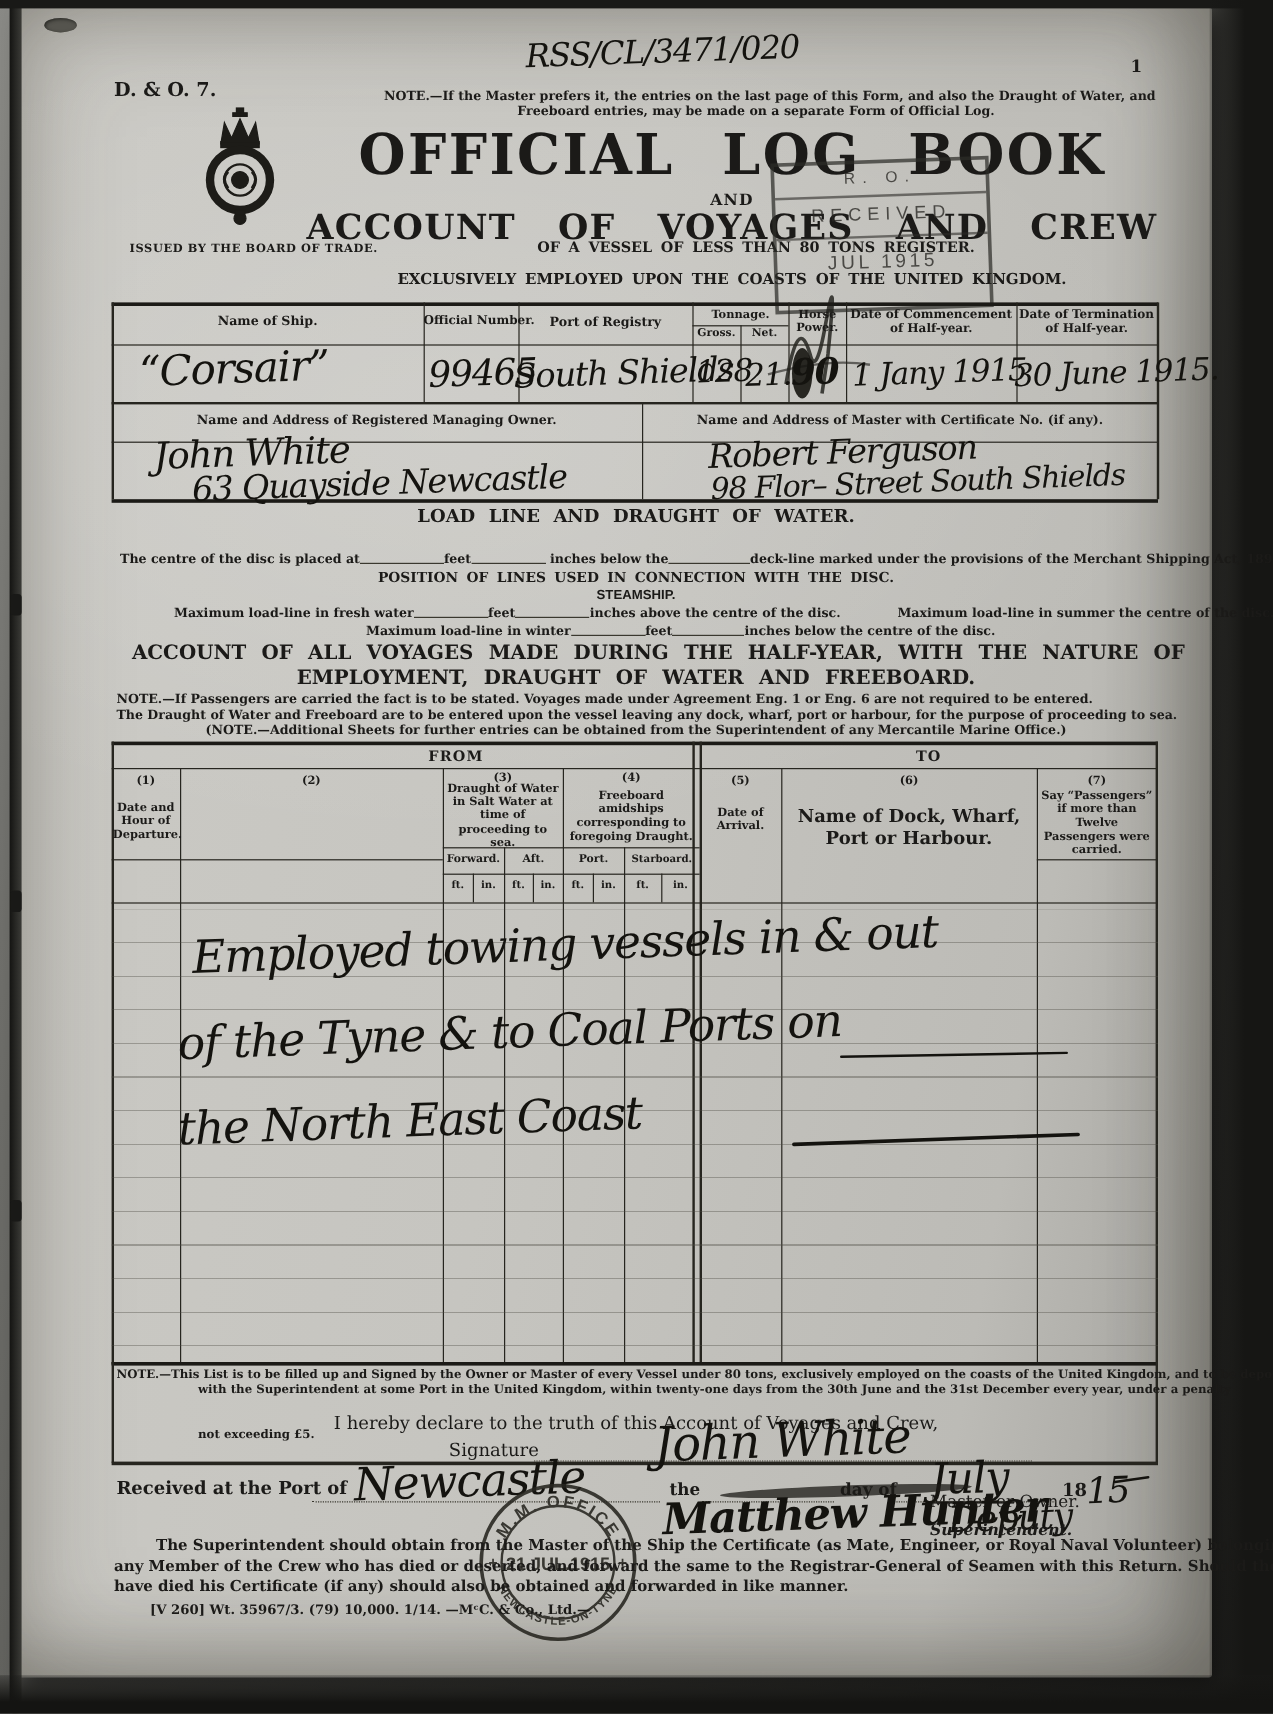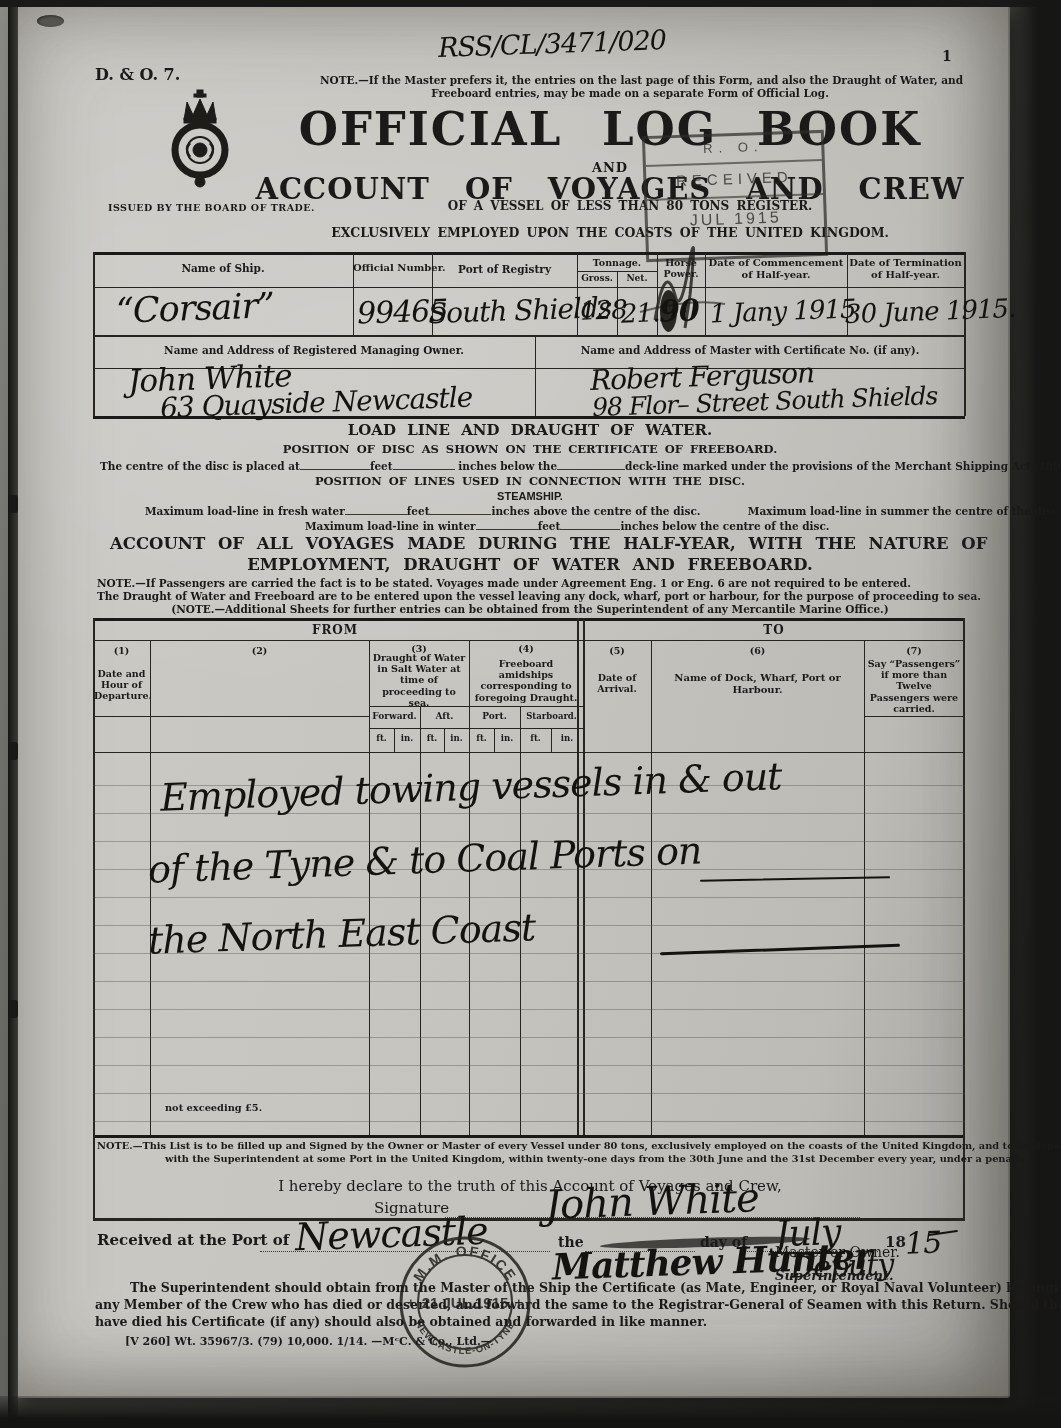--- a/index.html
+++ b/index.html
@@ -126,21 +126,20 @@
   <div class="hw" style="left:845px;top:296px;font-size:26px;">30 June 1915.</div>
 
   <div class="t b c" style="left:93px;top:344px;width:442px;font-size:10.5px;">Name and Address of Registered Managing Owner.</div>
   <div class="t b c" style="left:535px;top:344px;width:430px;font-size:10.5px;">Name and Address of Master with Certificate No. (if any).</div>
   <div class="hw" style="left:128px;top:360px;font-size:31px;">John White</div>
   <div class="hw" style="left:160px;top:386px;font-size:28px;">63 Quayside Newcastle</div>
   <div class="hw" style="left:590px;top:360px;font-size:28px;">Robert Ferguson</div>
   <div class="hw" style="left:592px;top:387px;font-size:25px;">98 Flor– Street South Shields</div>
 
   <div class="t b c" style="left:250px;top:422px;width:560px;font-size:15px;word-spacing:6px;">LOAD LINE AND DRAUGHT OF WATER.</div>
-  <div class="t b c" style="left:250px;top:443px;width:560px;font-size:11.5px;word-spacing:3px;">POSITION OF DISC AS SHOWN ON THE CERTIFICATE OF FREEBOARD.</div>
   <div class="t b" style="left:100px;top:458px;font-size:10.5px;">
     <span>The centre of the disc is placed at</span><span class="blank" style="width:70px;"></span><span>feet</span><span class="blank" style="width:62px;"></span> <span>inches below the</span><span class="blank" style="width:68px;"></span><span>deck-line marked under the provisions of the Merchant Shipping Act, 1894.</span>
   </div>
   <div class="t b c" style="left:250px;top:475px;width:560px;font-size:11.5px;word-spacing:3px;">POSITION OF LINES USED IN CONNECTION WITH THE DISC.</div>
   <div class="t b c" style="left:250px;top:490px;width:560px;font-size:11px;font-family:'Liberation Sans',sans-serif;">STEAMSHIP.</div>
   <div class="t b" style="left:145px;top:503px;font-size:10.5px;">
     <span>Maximum load-line in fresh water</span><span class="blank" style="width:62px;"></span><span>feet</span><span class="blank" style="width:62px;"></span><span>inches above the centre of the disc.</span>
     <span style="display:inline-block;width:40px;"></span>
     <span>Maximum load-line in summer the centre of the disc.</span>
   </div>
@@ -149,21 +148,21 @@
   </div>
 
   <div class="t b c" style="left:110px;top:534px;width:840px;font-size:16.5px;word-spacing:7px;">ACCOUNT OF ALL VOYAGES MADE DURING THE HALF-YEAR, WITH THE NATURE OF</div>
   <div class="t b c" style="left:110px;top:555px;width:840px;font-size:16.5px;word-spacing:7px;">EMPLOYMENT, DRAUGHT OF WATER AND FREEBOARD.</div>
   <div class="t b" style="left:97px;top:577px;font-size:10.5px;">NOTE.—If Passengers are carried the fact is to be stated.   Voyages made under Agreement Eng. 1 or Eng. 6 are not required to be entered.</div>
   <div class="t b" style="left:97px;top:590px;font-size:10.5px;">The Draught of Water and Freeboard are to be entered upon the vessel leaving any dock, wharf, port or harbour, for the purpose of proceeding to sea.</div>
   <div class="t b c" style="left:110px;top:603px;width:840px;font-size:10.5px;">(NOTE.—Additional Sheets for further entries can be obtained from the Superintendent of any Mercantile Marine Office.)</div>
 
   <div class="hline thick" style="left:93px;top:618px;width:872px;"></div>
   <div class="hline" style="left:93px;top:640px;width:872px;"></div>
-  <div class="t b c" style="left:93px;top:623px;width:484px;font-size:12px;letter-spacing:1px;">FROM</div>
+  <div class="t b c" style="left:93px;top:623px;width:484px;font-size:12px;letter-spacing:1px;padding-left:45px;">FROM</div>
   <div class="t b c" style="left:583px;top:623px;width:382px;font-size:12px;letter-spacing:1px;">TO</div>
 
   <div class="vline" style="left:93px;top:618px;height:519px;width:2px;"></div>
   <div class="vline" style="left:963px;top:618px;height:519px;width:2px;"></div>
   <div class="vline" style="left:150px;top:640px;height:497px;"></div>
   <div class="vline" style="left:369px;top:640px;height:497px;"></div>
   <div class="vline" style="left:420px;top:706px;height:431px;"></div>
   <div class="vline" style="left:469px;top:640px;height:497px;"></div>
   <div class="vline" style="left:520px;top:706px;height:431px;"></div>
   <div class="vline" style="left:577px;top:618px;height:519px;width:2px;"></div>
@@ -176,21 +175,21 @@
   <div class="t b c" style="left:369px;top:643px;width:100px;font-size:9.5px;">(3)</div>
   <div class="t b c" style="left:469px;top:643px;width:114px;font-size:9.5px;">(4)</div>
   <div class="t b c" style="left:583px;top:645px;width:68px;font-size:9.5px;">(5)</div>
   <div class="t b c" style="left:651px;top:645px;width:213px;font-size:9.5px;">(6)</div>
   <div class="t b c" style="left:864px;top:645px;width:100px;font-size:9.5px;">(7)</div>
 
   <div class="t b c wrap" style="left:94px;top:668px;width:55px;font-size:9.5px;">Date and Hour of Departure.</div>
   <div class="t b c wrap" style="left:371px;top:652px;width:96px;font-size:9.5px;">Draught of Water in Salt Water at time of proceeding to sea.</div>
   <div class="t b c wrap" style="left:471px;top:658px;width:110px;font-size:9.5px;">Freeboard amidships corresponding to foregoing Draught.</div>
   <div class="t b c wrap" style="left:585px;top:672px;width:64px;font-size:9.5px;">Date of Arrival.</div>
-  <div class="t b c wrap" style="left:661px;top:672px;width:193px;font-size:10px;">Name of Dock, Wharf, Port or Harbour.</div>
+  <div class="t b c wrap" style="left:661px;top:672px;width:193px;font-size:15px;">Name of Dock, Wharf, Port or Harbour.</div>
   <div class="t b c wrap" style="left:866px;top:658px;width:96px;font-size:9.5px;">Say “Passengers” if more than Twelve Passengers were carried.</div>
 
   <div class="hline" style="left:369px;top:706px;width:214px;"></div>
   <div class="hline" style="left:93px;top:716px;width:276px;"></div>
   <div class="hline" style="left:864px;top:716px;width:101px;"></div>
   <div class="t b c" style="left:369px;top:711px;width:51px;font-size:9px;">Forward.</div>
   <div class="t b c" style="left:420px;top:711px;width:49px;font-size:9px;">Aft.</div>
   <div class="t b c" style="left:469px;top:711px;width:51px;font-size:9px;">Port.</div>
   <div class="t b c" style="left:520px;top:711px;width:63px;font-size:8.5px;">Starboard.</div>
   <div class="hline" style="left:369px;top:728px;width:214px;"></div>
@@ -216,21 +215,21 @@
   <div class="flour" style="left:660px;top:948px;width:240px;transform:rotate(-2deg);"></div>
   <div class="flour" style="left:700px;top:878px;width:190px;transform:rotate(-1deg);height:2px;"></div>
 
   <div class="hline thick" style="left:93px;top:1135px;width:872px;"></div>
 
   <div class="vline" style="left:93px;top:1135px;height:84px;width:2px;"></div>
   <div class="vline" style="left:963px;top:1135px;height:84px;width:2px;"></div>
   <div class="hline" style="left:93px;top:1218px;width:872px;height:3px;"></div>
   <div class="t b" style="left:97px;top:1140px;font-size:9.8px;">NOTE.—This List is to be filled up and Signed by the Owner or Master of every Vessel under 80 tons, exclusively employed on the coasts of the United Kingdom, and to be deposited</div>
   <div class="t b" style="left:165px;top:1153px;font-size:9.8px;">with the Superintendent at some Port in the United Kingdom, within twenty-one days from the 30th June and the 31st December every year, under a penalty</div>
-  <div class="t b" style="left:165px;top:1102px;font-size:9.8px;">not exceeding £5.</div>
+  <div class="t b" style="left:165px;top:1190px;font-size:9.8px;">not exceeding £5.</div>
   <div class="t c" style="left:200px;top:1178px;width:660px;font-size:15px;">I hereby declare to the truth of this Account of Voyages and Crew,</div>
   <div class="t" style="left:374px;top:1200px;font-size:15px;">Signature</div>
   <div class="hline dotted" style="left:445px;top:1216px;width:415px;background:none;border-bottom:1px dotted #3a382f;"></div>
   <div class="hw" style="left:545px;top:1178px;font-size:40px;">John White</div>
   <div class="t" style="left:775px;top:1244px;font-size:14px;">
     <span class="strike">Master or</span>
     <span>Owner.</span>
   </div>
 
   <div class="t b" style="left:97px;top:1232px;font-size:15px;">Received at the Port of</div>

